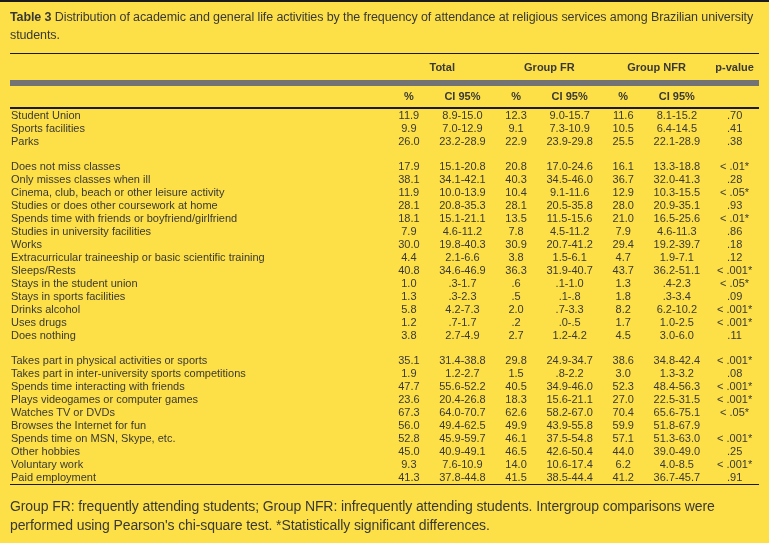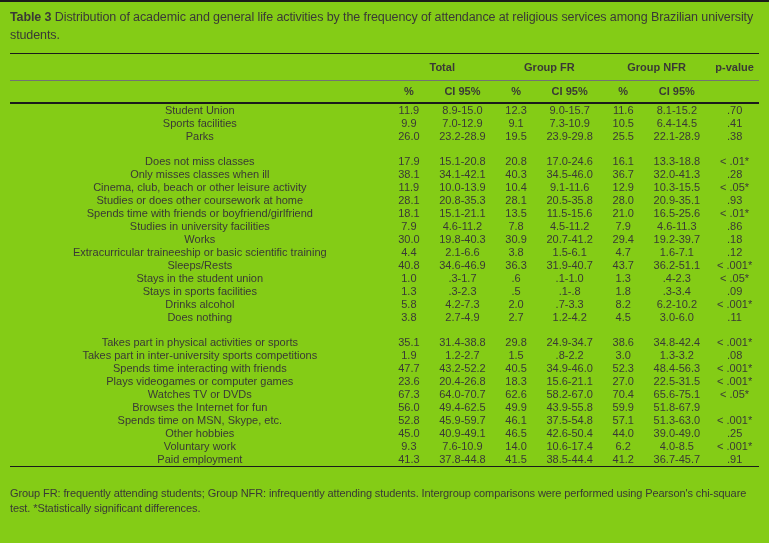--- a/index.html
+++ b/index.html
@@ -1,18 +1,18 @@
 <!DOCTYPE html>
 <html><head>
 <meta charset="utf-8">
 <style>
   html, body { margin: 0; padding: 0; background: #ffffff; }
   .page {
     width: 769px; height: 543px; box-sizing: border-box;
-    background: #84cc16;
+    background: #fde047;
     font-family: "Liberation Sans", sans-serif;
     color: #3a3936;
     padding: 0 10px;
     overflow: hidden;
     border-top: 2px solid #1b1b1b;
   }
   .title {
     margin: 7px 0 8px 0;
     font-size: 12.5px;
     line-height: 1.42;
@@ -32,44 +32,44 @@
     font-size: 11px;
     font-weight: bold;
     text-align: center;
     vertical-align: middle;
     padding: 0;
     color: #3a3936;
     white-space: nowrap;
   }
   tr.group-row th {
     border-top: 1.5px solid #1b1b1b;
-    border-bottom: 1px solid #737373;
+    border-bottom: 6px solid #737373;
     height: 26px;
     text-align: center;
   }
   tr.sub-row th {
     border-bottom: 2px solid #1b1b1b;
     height: 21px;
   }
   tbody td {
     font-size: 11px;
     height: 13px;
     line-height: 13px;
     padding: 0;
     text-align: center;
     white-space: nowrap;
     overflow: hidden;
     color: #3a3936;
   }
-  tbody td.lbl { text-align: center; padding-left: 1px; }
+  tbody td.lbl { text-align: left; padding-left: 1px; }
   tbody tr.spacer td { height: 12px; }
   tbody tr:last-child td { border-bottom: 1.5px solid #1b1b1b; }
   .footnote {
-    margin: 19px 0 0 0;
-    font-size: 11px;
+    margin: 12px 0 0 0;
+    font-size: 14px;
     line-height: 1.4;
     letter-spacing: -0.1px;
   }
 </style>
 </head>
 <body>
 
 <div class="page">
   <p class="title"><b>Table 3</b><span> Distribution of academic and general life activities by the frequency of attendance at religious services among Brazilian university students.</span></p>
 
@@ -121,21 +121,21 @@
           <td>9.1</td>
           <td>7.3-10.9</td>
           <td>10.5</td>
           <td>6.4-14.5</td>
           <td>.41</td>
         </tr>
         <tr>
           <td class="lbl">Parks</td>
           <td>26.0</td>
           <td>23.2-28.9</td>
-          <td>19.5</td>
+          <td>22.9</td>
           <td>23.9-29.8</td>
           <td>25.5</td>
           <td>22.1-28.9</td>
           <td>.38</td>
         </tr>
         <tr class="spacer">
           <td colspan="8"></td>
         </tr>
         <tr>
           <td class="lbl">Does not miss classes</td>
@@ -207,21 +207,21 @@
           <td>19.2-39.7</td>
           <td>.18</td>
         </tr>
         <tr>
           <td class="lbl">Extracurricular traineeship or basic scientific training</td>
           <td>4.4</td>
           <td>2.1-6.6</td>
           <td>3.8</td>
           <td>1.5-6.1</td>
           <td>4.7</td>
-          <td>1.6-7.1</td>
+          <td>1.9-7.1</td>
           <td>.12</td>
         </tr>
         <tr>
           <td class="lbl">Sleeps/Rests</td>
           <td>40.8</td>
           <td>34.6-46.9</td>
           <td>36.3</td>
           <td>31.9-40.7</td>
           <td>43.7</td>
           <td>36.2-51.1</td>
@@ -251,20 +251,30 @@
           <td class="lbl">Drinks alcohol</td>
           <td>5.8</td>
           <td>4.2-7.3</td>
           <td>2.0</td>
           <td>.7-3.3</td>
           <td>8.2</td>
           <td>6.2-10.2</td>
           <td>&lt; .001*</td>
         </tr>
         <tr>
+          <td class="lbl">Uses drugs</td>
+          <td>1.2</td>
+          <td>.7-1.7</td>
+          <td>.2</td>
+          <td>.0-.5</td>
+          <td>1.7</td>
+          <td>1.0-2.5</td>
+          <td>&lt; .001*</td>
+        </tr>
+        <tr>
           <td class="lbl">Does nothing</td>
           <td>3.8</td>
           <td>2.7-4.9</td>
           <td>2.7</td>
           <td>1.2-4.2</td>
           <td>4.5</td>
           <td>3.0-6.0</td>
           <td>.11</td>
         </tr>
         <tr class="spacer">
@@ -286,21 +296,21 @@
           <td>1.2-2.7</td>
           <td>1.5</td>
           <td>.8-2.2</td>
           <td>3.0</td>
           <td>1.3-3.2</td>
           <td>.08</td>
         </tr>
         <tr>
           <td class="lbl">Spends time interacting with friends</td>
           <td>47.7</td>
-          <td>43.2-52.2</td>
+          <td>55.6-52.2</td>
           <td>40.5</td>
           <td>34.9-46.0</td>
           <td>52.3</td>
           <td>48.4-56.3</td>
           <td>&lt; .001*</td>
         </tr>
         <tr>
           <td class="lbl">Plays videogames or computer games</td>
           <td>23.6</td>
           <td>20.4-26.8</td>

